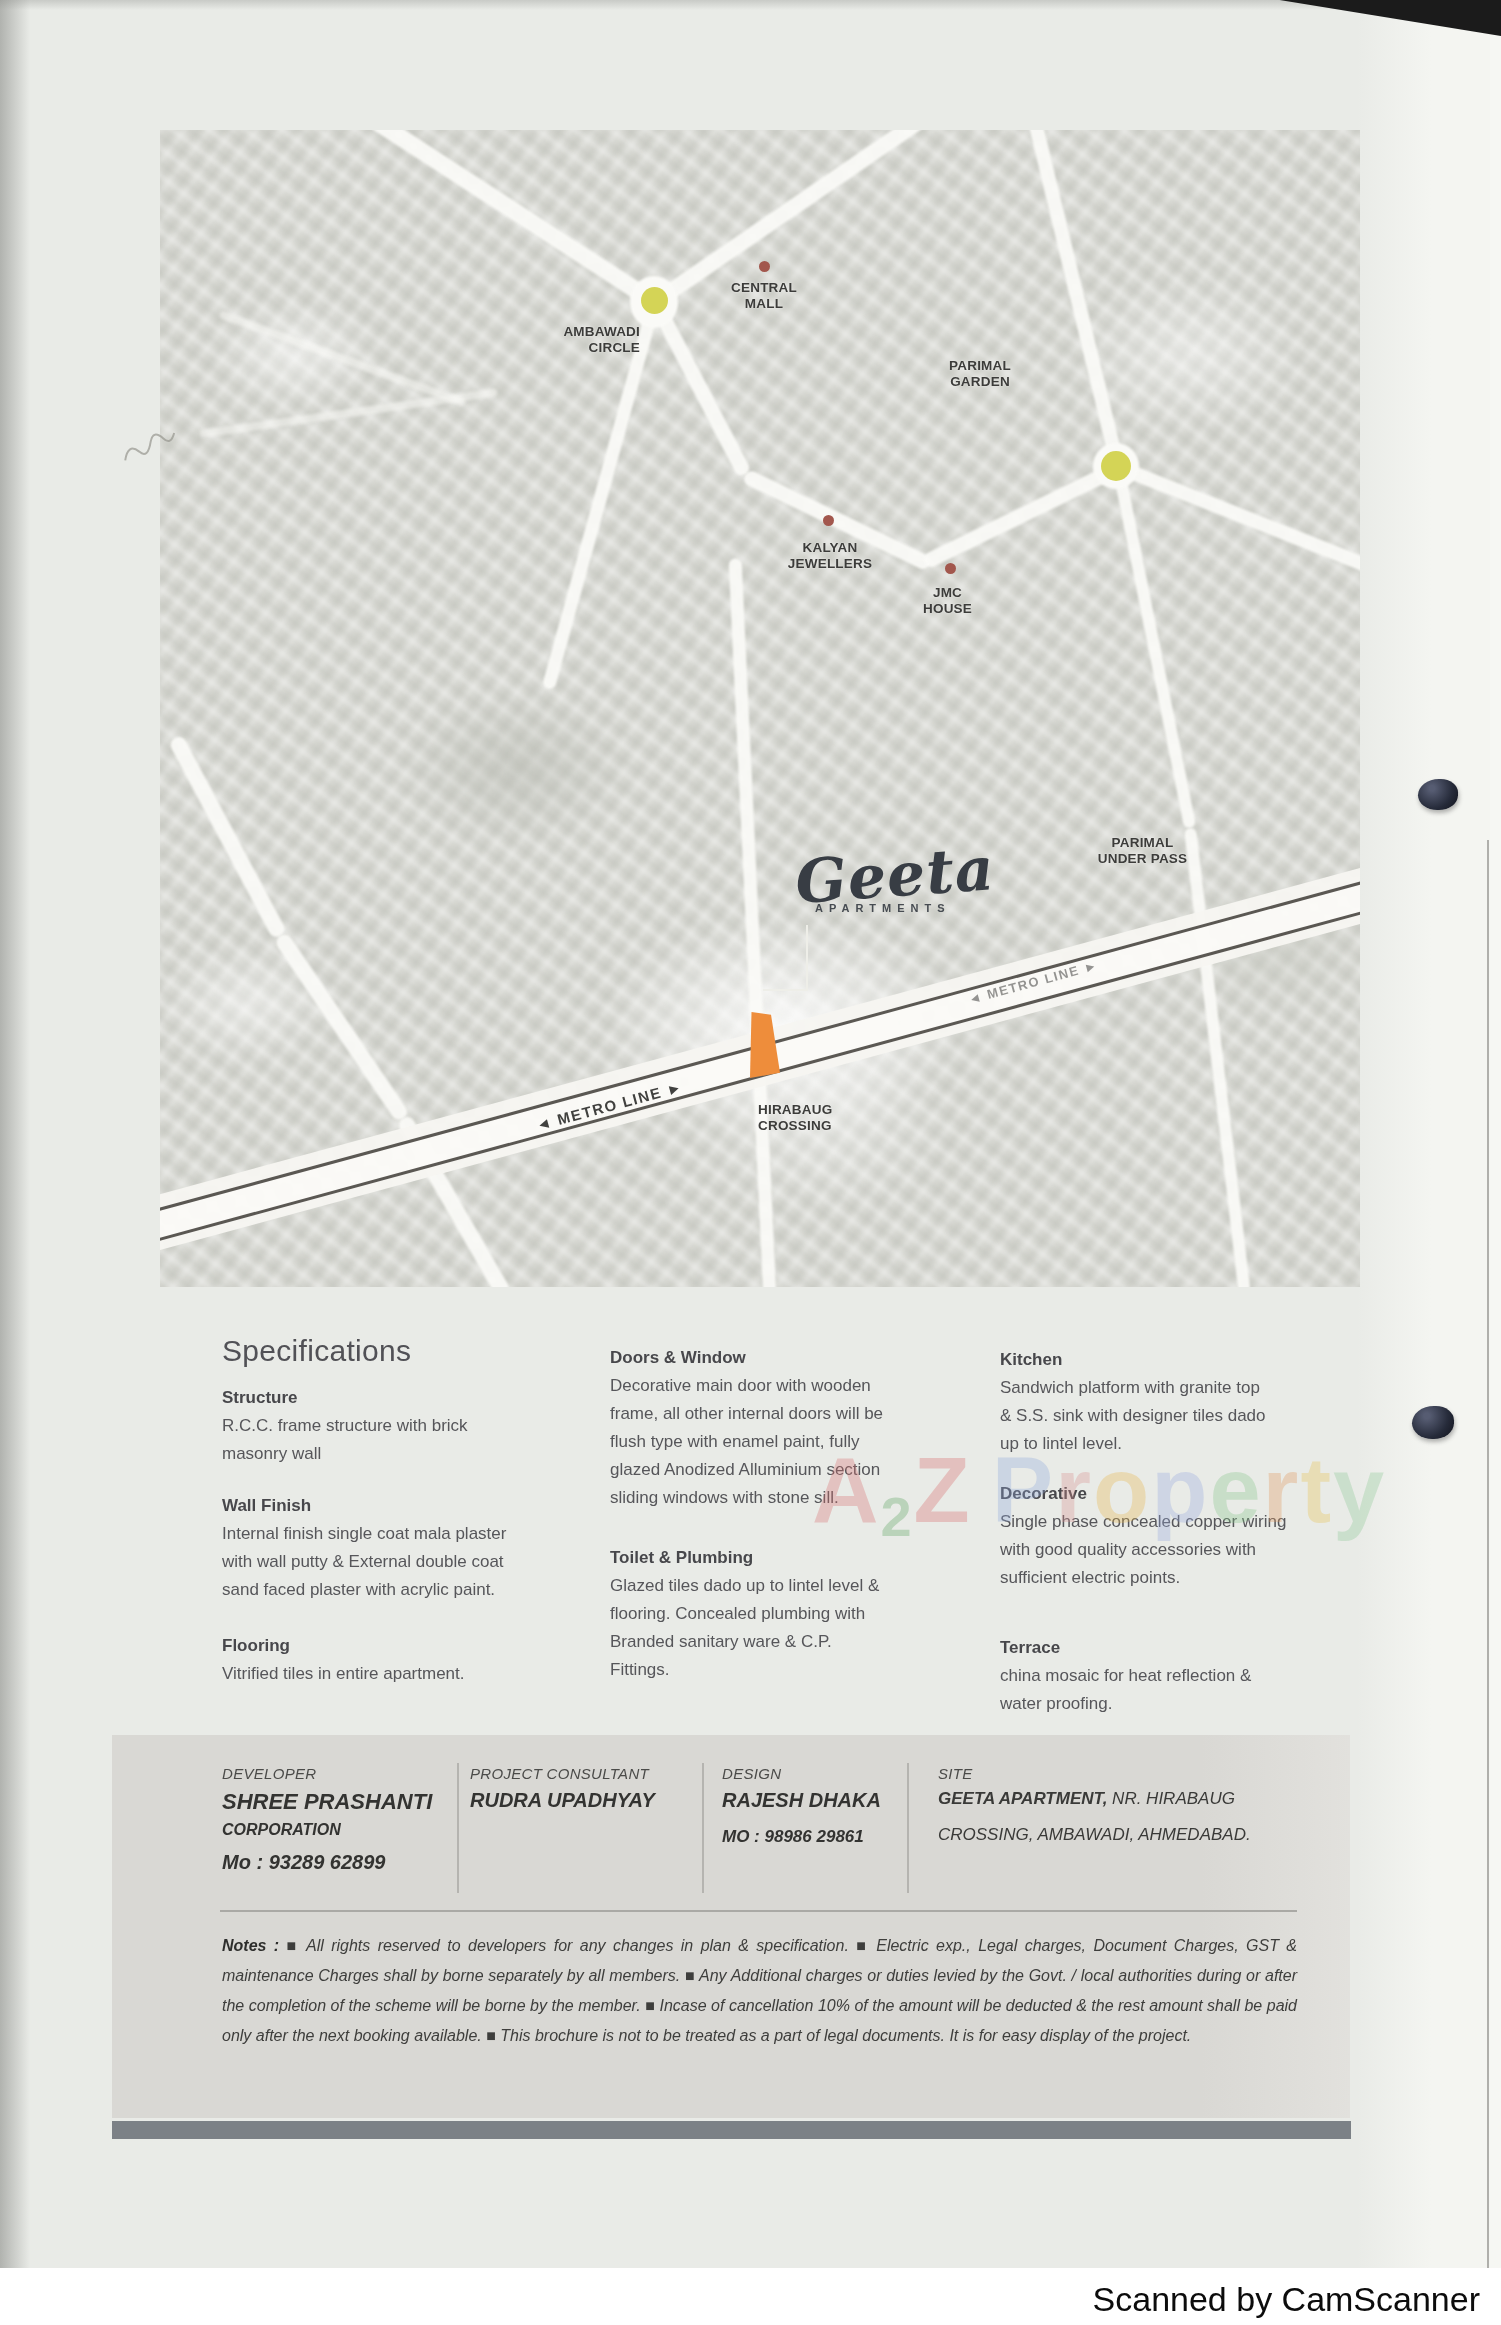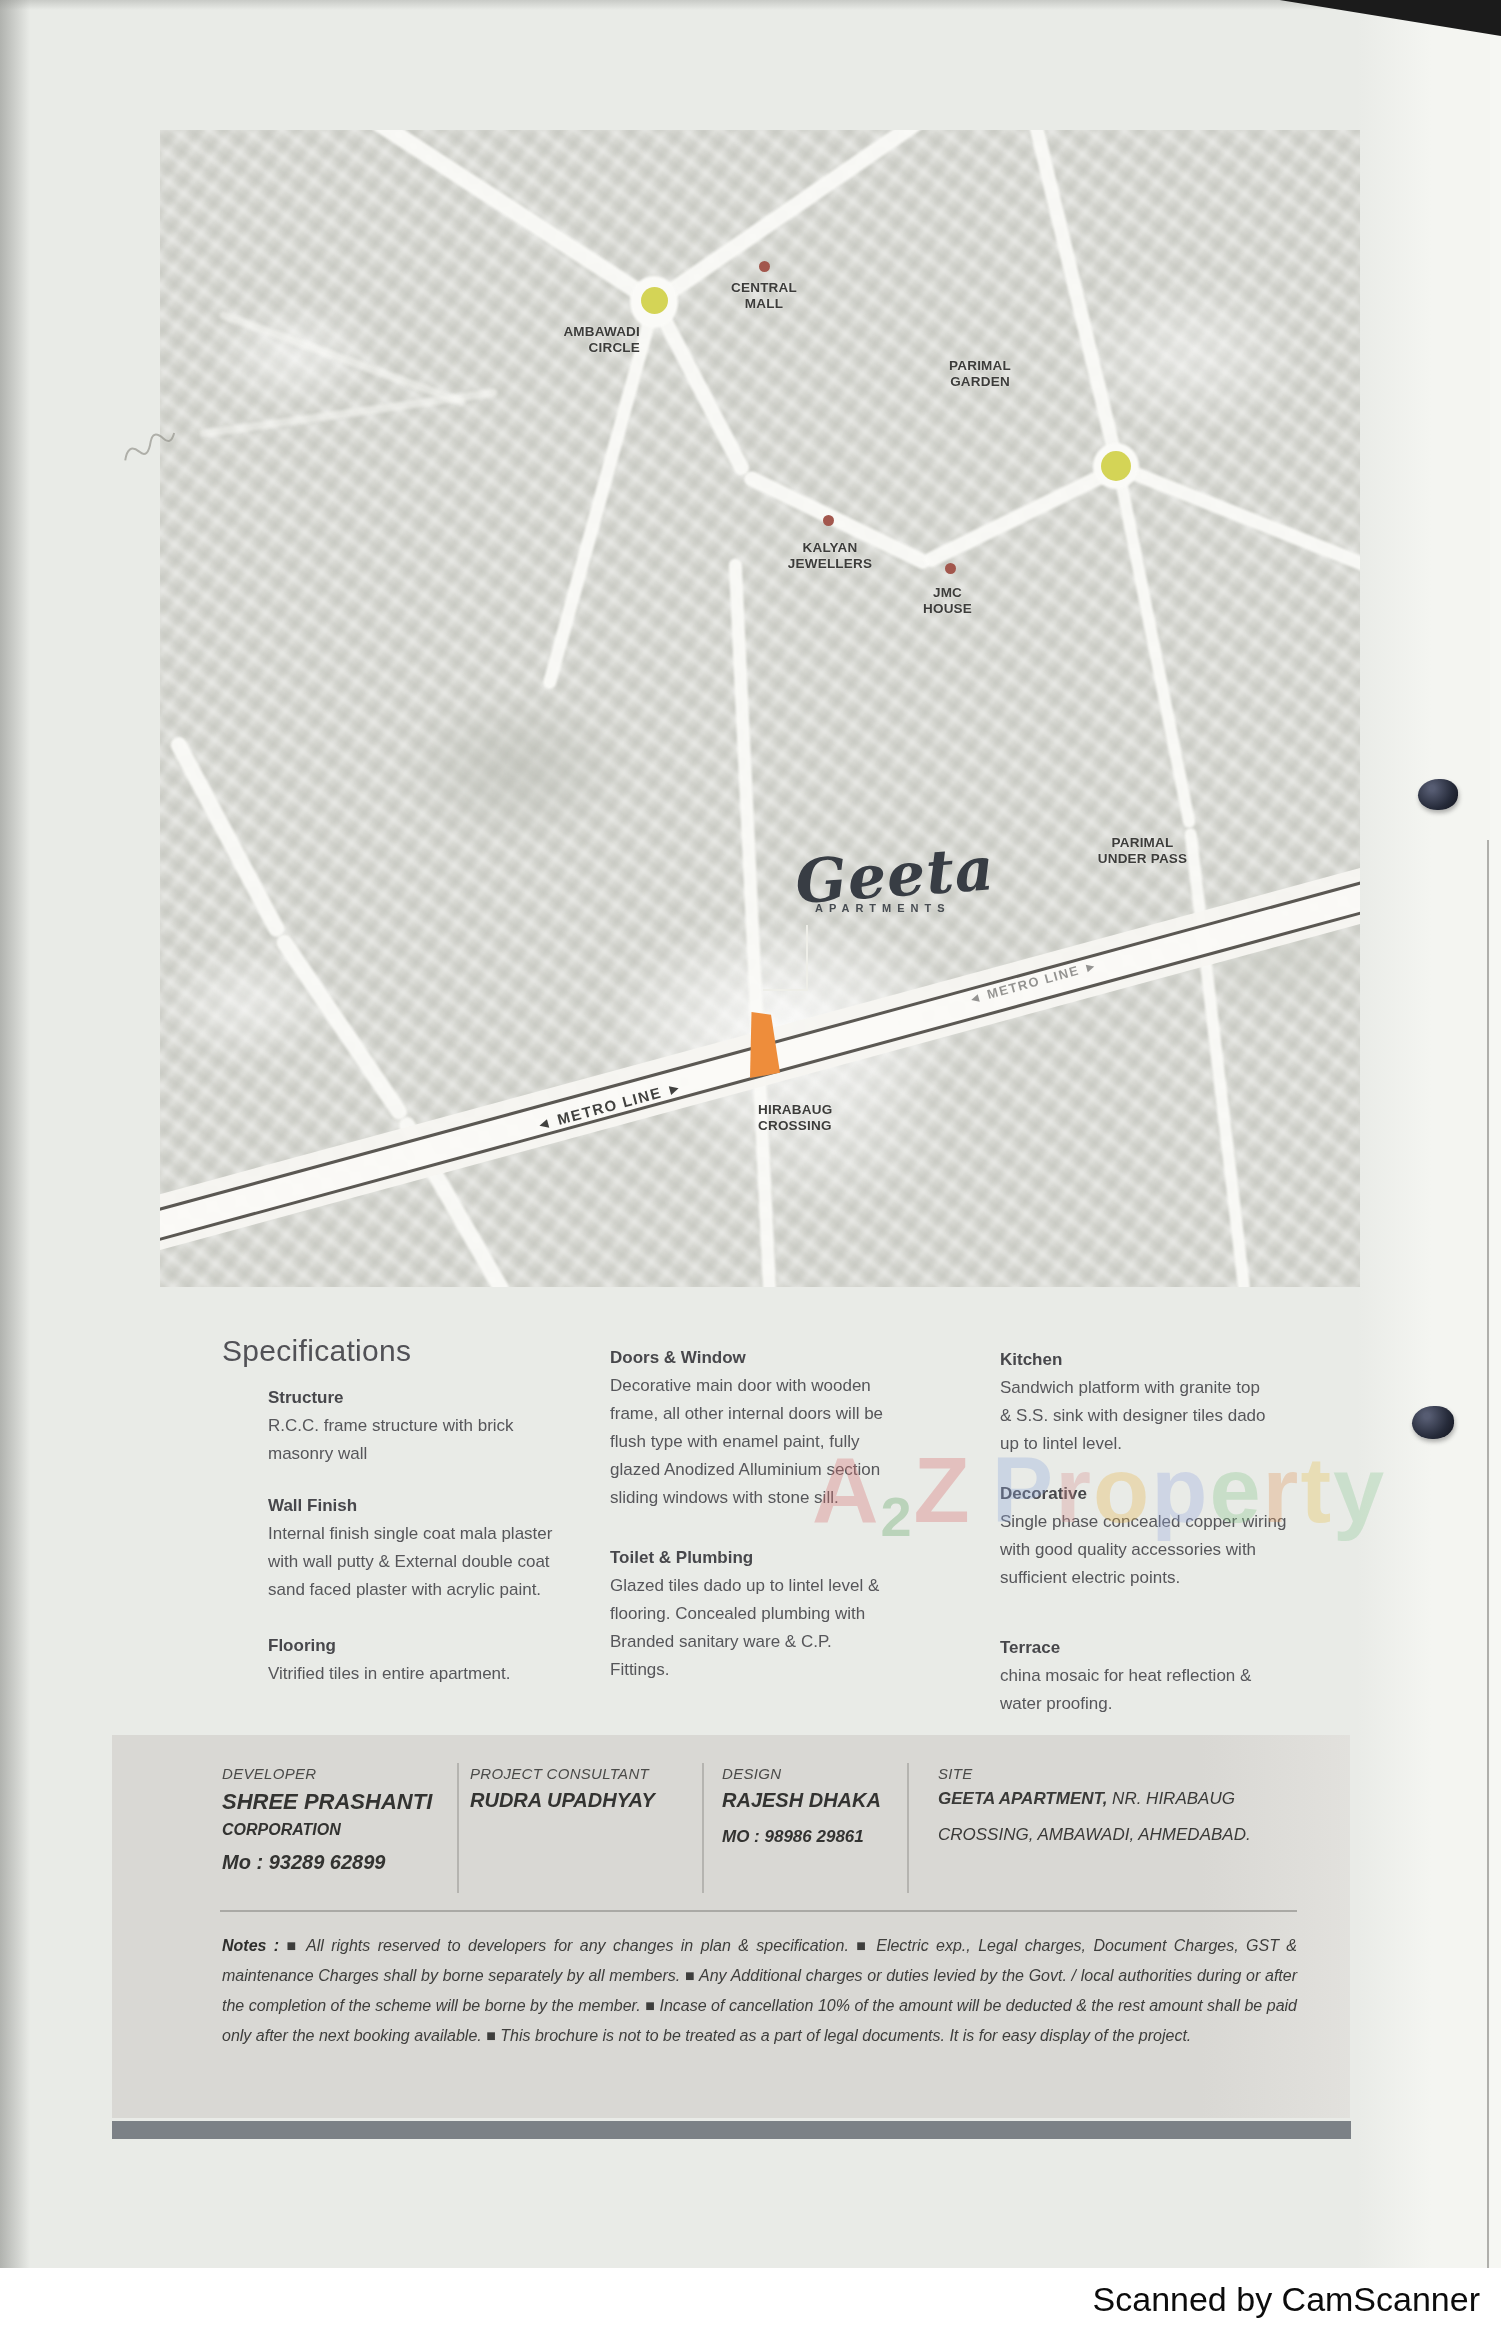--- a/index.html
+++ b/index.html
@@ -62,21 +62,21 @@
   .logo-script{font-family:"DejaVu Serif","Liberation Serif",serif;font-style:italic;font-weight:bold;
     font-size:60px;color:#383d44;transform:rotate(-4deg);letter-spacing:1px;}
   .logo-sub{font-size:11px;letter-spacing:6px;color:#474c52;font-weight:bold;margin-top:-8px;margin-left:70px;text-align:left;}
   .squiggle{position:absolute;left:118px;top:428px;z-index:3;opacity:.7;transform:rotate(-18deg);}
 
   
   .spec-title{position:absolute;left:222px;top:1334px;font-size:30px;color:#515156;letter-spacing:.3px;z-index:3;}
   .spec-col{position:absolute;z-index:3;}
   .spec-heading{font-weight:bold;font-size:17px;color:#47474b;margin:0 0 4px 0;}
   .spec-body{font-size:17px;color:#56565a;line-height:28px;white-space:pre-line;margin:0 0 26px 0;}
-  .col1{left:222px;top:1388px;width:330px;margin-left:46px;}
+  .col1{left:222px;top:1388px;width:330px;}
   .col2{left:610px;top:1348px;width:340px;}
   .col3{left:1000px;top:1350px;width:330px;}
 
   .watermark{position:absolute;left:812px;top:1438px;z-index:5;opacity:.32;white-space:nowrap;
     font-weight:bold;pointer-events:none;letter-spacing:2px;}
   .watermark span{display:inline-block;}
 
   
   .credits-strip{position:absolute;left:112px;top:1735px;width:1238px;height:383px;z-index:2;
     background:linear-gradient(to right,#d9d8d4 88%,#e2e1dd);font-style:italic;}

